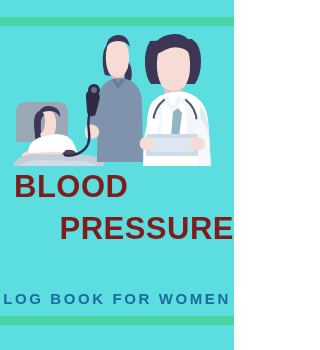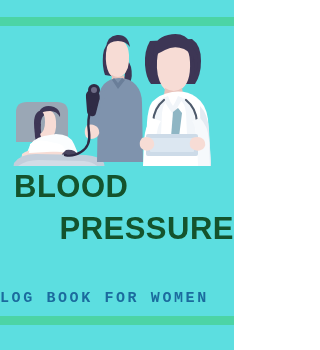--- a/index.html
+++ b/index.html
@@ -42,34 +42,34 @@
     position: absolute;
     left: 0;
     top: 168px;
     width: 234px;
   }
   .title-line {
     font-family: "Liberation Sans", sans-serif;
     font-weight: bold;
     font-size: 31px;
     line-height: 38px;
-    color: #14532d;
+    color: #7f1d1d;
     letter-spacing: 0.5px;
     margin: 0 0 0 14px;
     white-space: nowrap;
   }
   #title-line-2 { margin-top: 4px; text-align: right; }
 
   #subtitle {
     position: absolute;
     left: 0;
     top: 290px;
     width: 234px;
-    text-align: left;
-    font-family: Liberation Mono, monospace;
+    text-align: center;
+    font-family: Liberation Sans, sans-serif;
     font-weight: bold;
     font-size: 15px;
     letter-spacing: 2.6px;
     color: #1b6b9e;
     white-space: nowrap;
   }
 </style>
 </head>
 <body>
 

